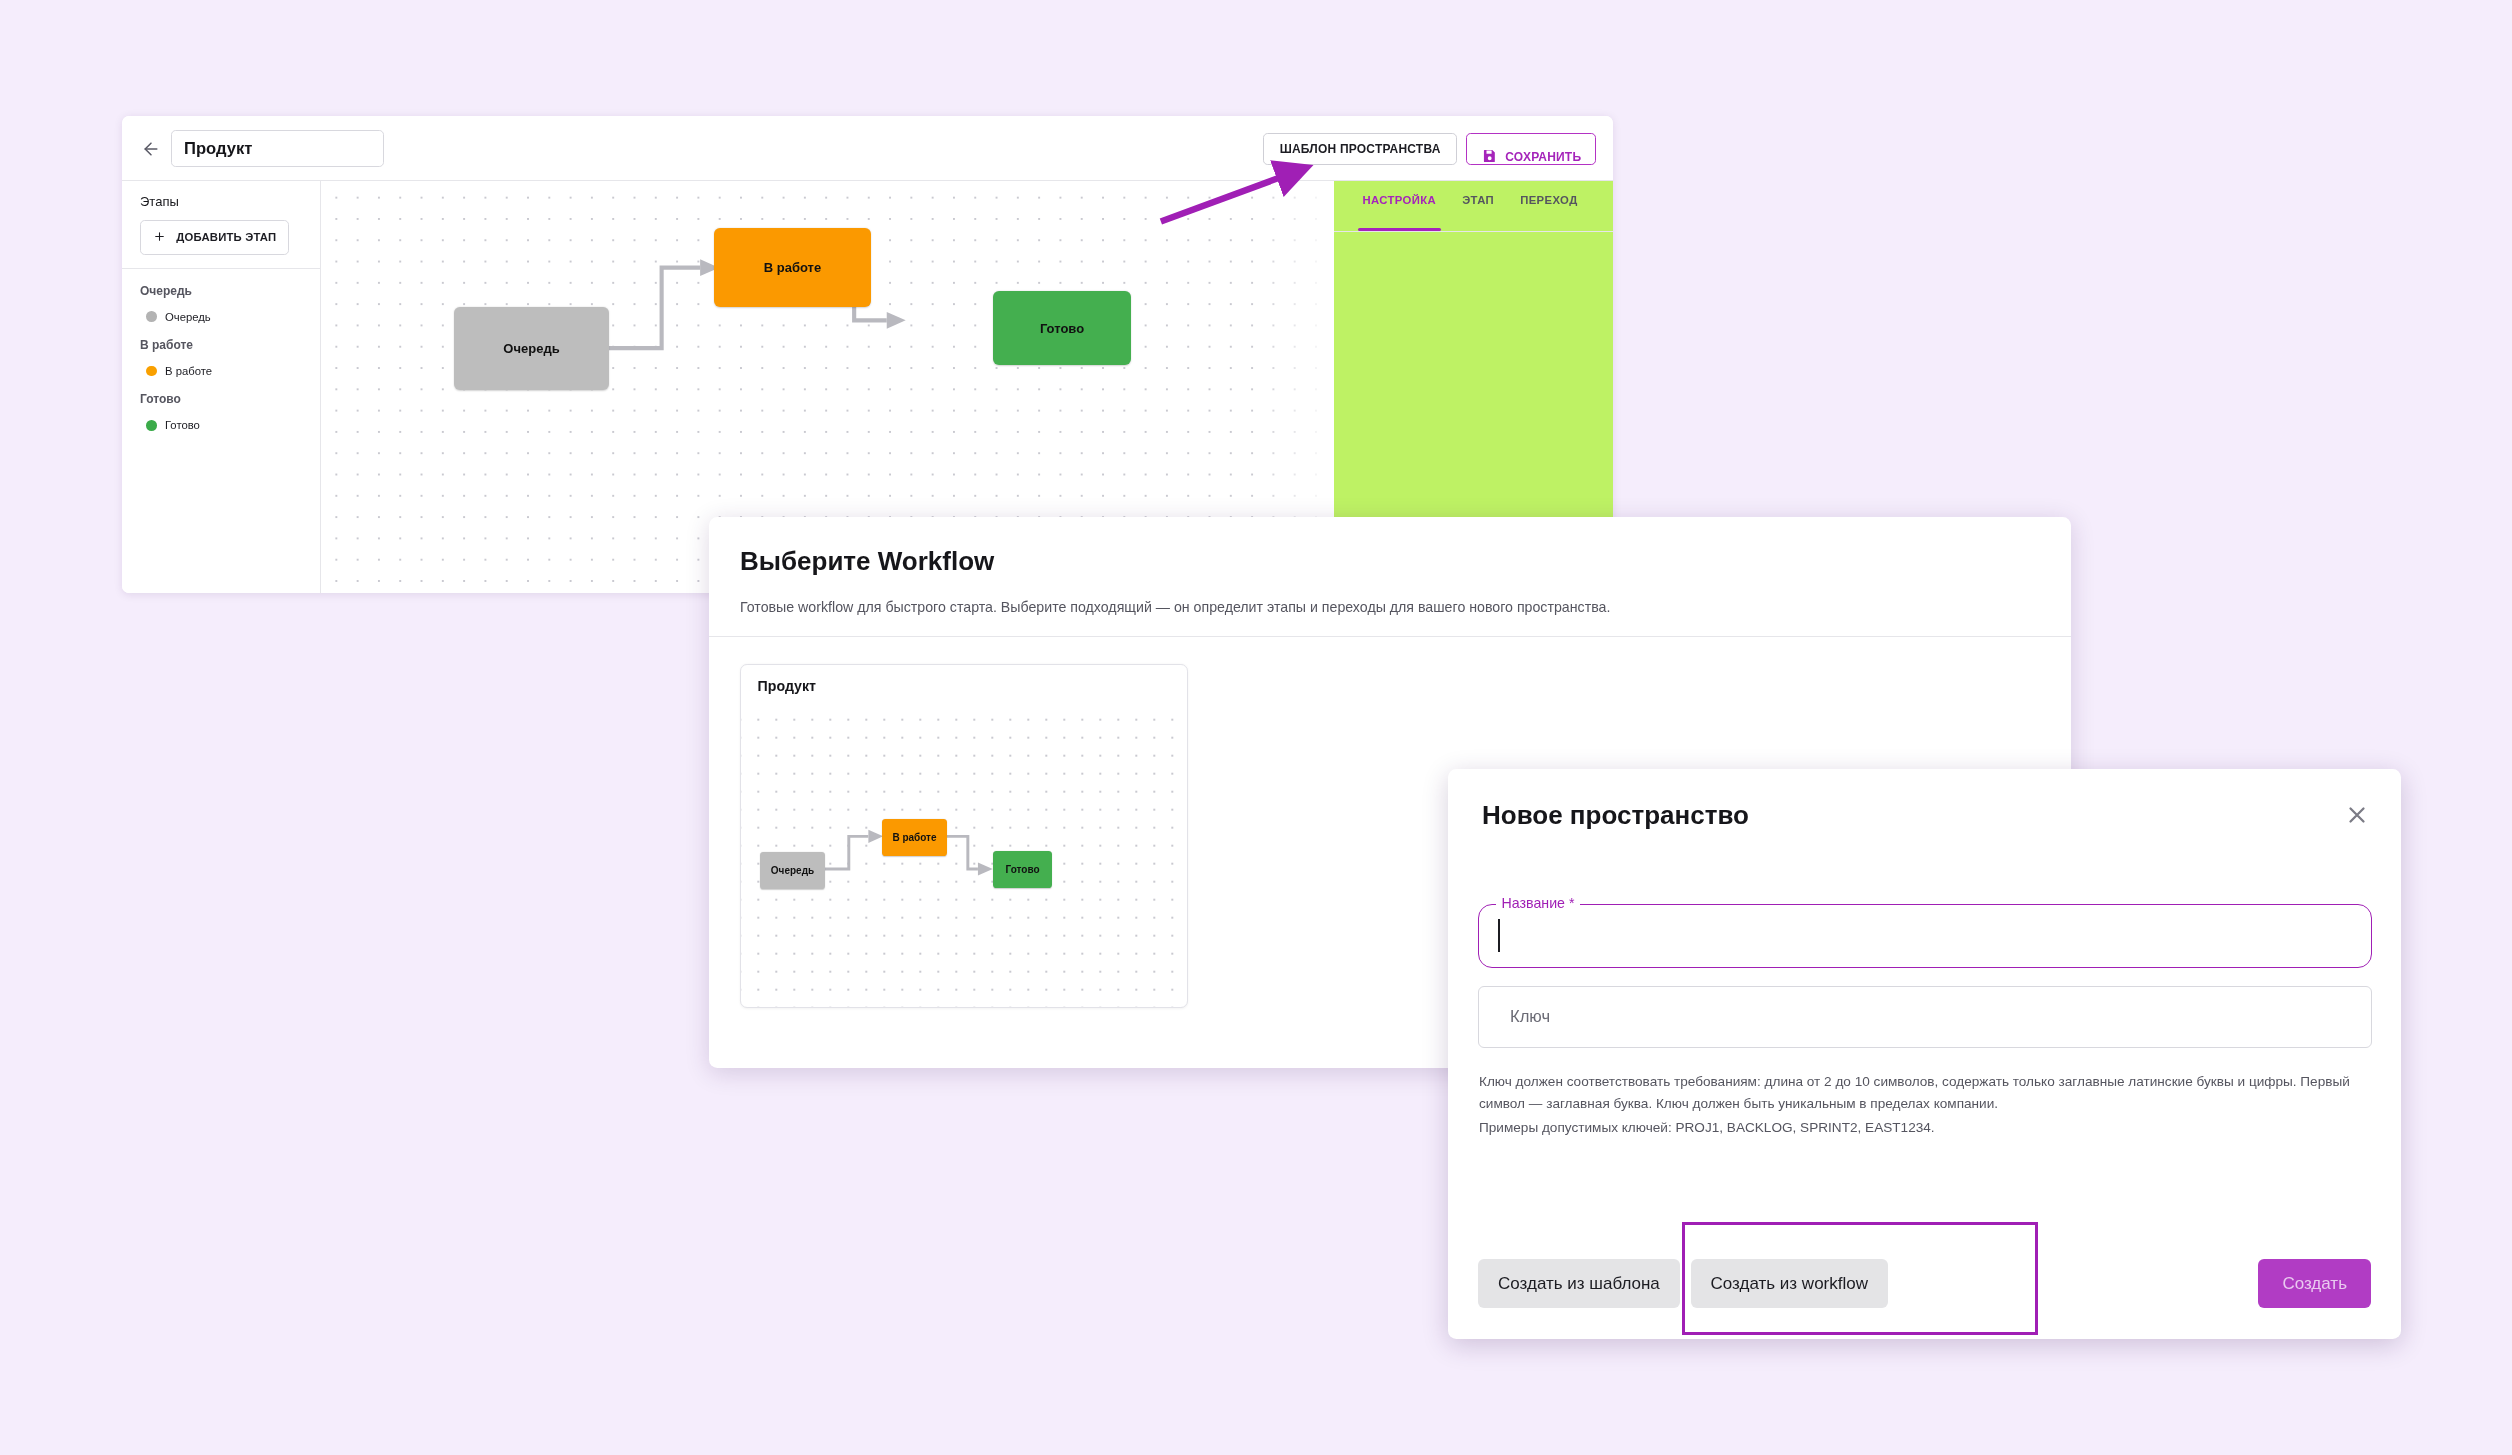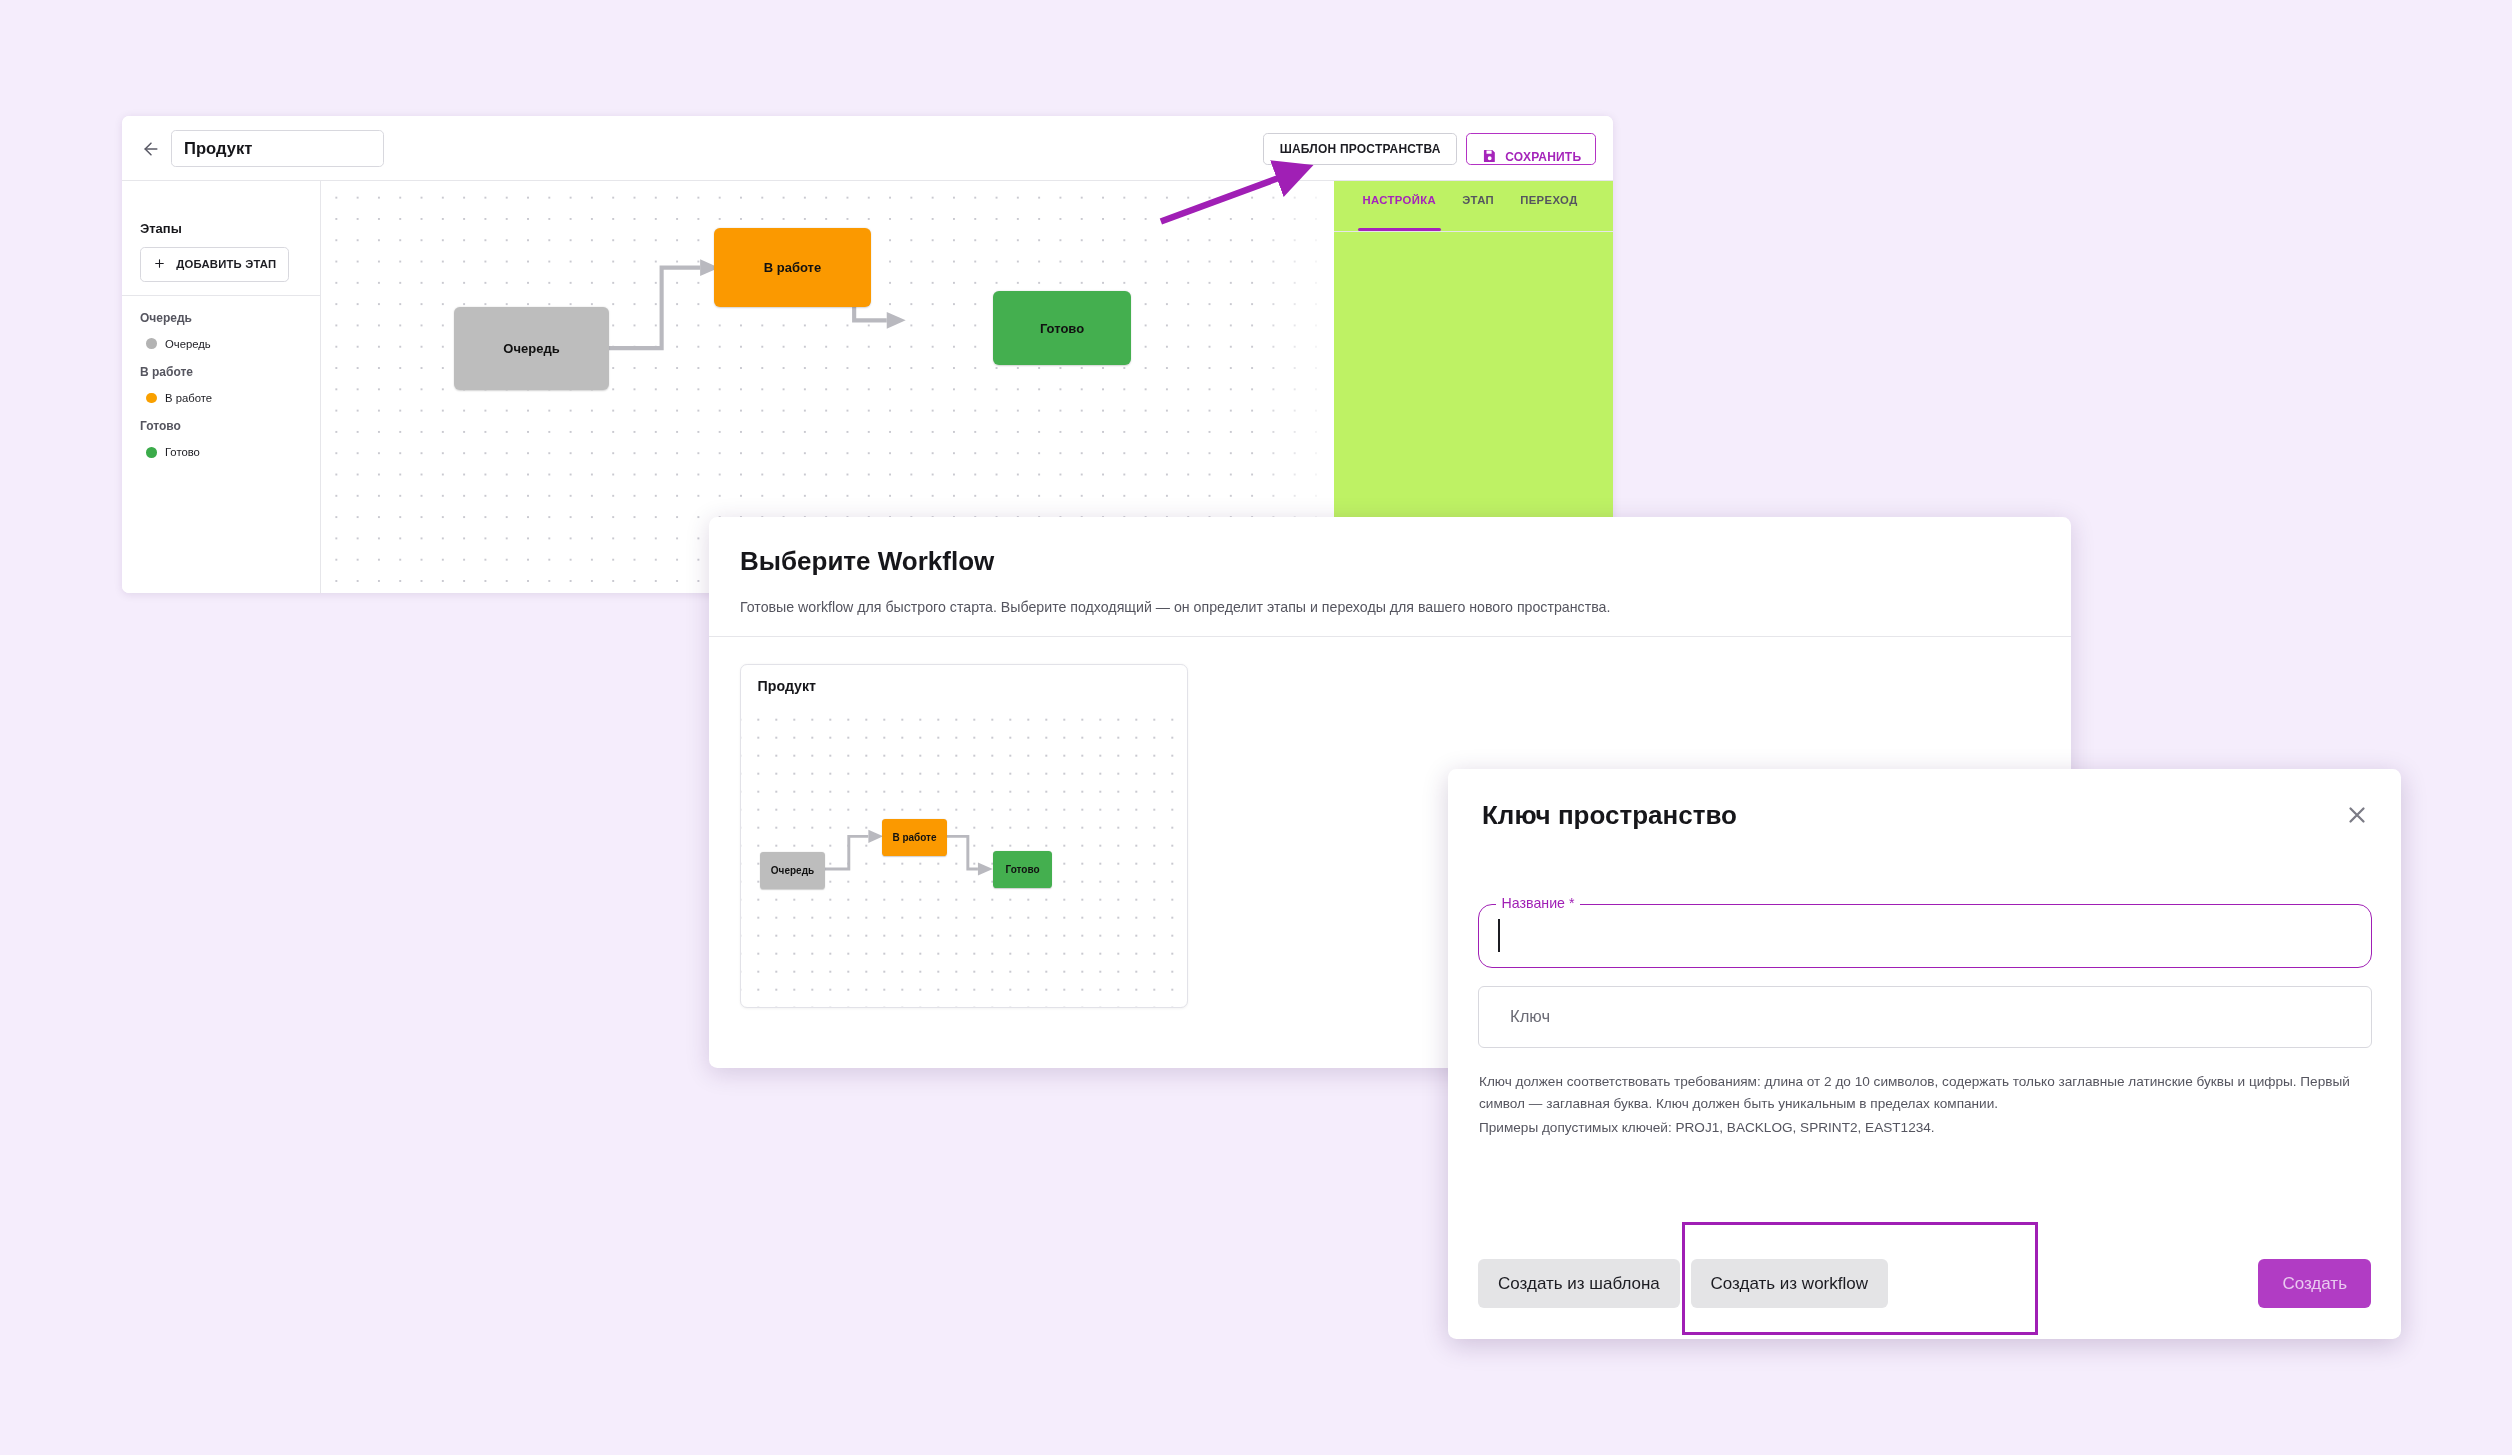--- a/index.html
+++ b/index.html
@@ -64,21 +64,21 @@
 
   .app-body { display: flex; height: 412px; }
 
   
   .sidebar {
     width: 199px; flex: none;
     border-right: 0.6px solid #e6e6ea;
     background: #fff;
   }
   .sidebar-head { padding: 13px 18px 0 18px; }
-  .sidebar-title { font-size: 13px; font-weight: 700; color: #16161a; margin-top: 27px; }
+  .sidebar-title { font-size: 13px; font-weight: 400; color: #16161a; }
   .add-stage-btn {
     margin-top: 10.7px; width: 149px; height: 35px;
     border: 0.6px solid #d8d8de; border-radius: 4.7px; background:#fff;
     display:flex; align-items:center; justify-content:center; gap: 10.7px;
     font-size: 11.3px; font-weight: 600; color:#1c1c22; letter-spacing:0.2px;
     cursor: pointer;
     text-align: center;
   }
   .sidebar-div { margin-top: 13px; height: 0.6px; background:#e6e6ea; }
   .grp { padding: 15.4px 18px 0 18px; }
@@ -386,21 +386,21 @@
           </div>
           <div class="mini-node" id="m2" style="left: 252px; top: 145px; width: 59px; height: 37px; background: rgb(68, 175, 79);">
             <span>Готово</span>
           </div>
         </div>
       </div>
     </div>
   </div>
 
   <div class="ns-dialog">
-    <div class="ns-title">Ключ пространство</div>
+    <div class="ns-title">Новое пространство</div>
     <div class="ns-close">
       <svg width="26" height="26" viewBox="0 0 24 24" fill="none" stroke="currentColor" stroke-width="2.1" stroke-linecap="round">
           <path d="M6 6l12 12M18 6L6 18"></path>
         </svg>
     </div>
 
     <div class="fld-name">
       <div class="fld-name-label">Название *</div>
       <div class="caret"></div>
     </div>

